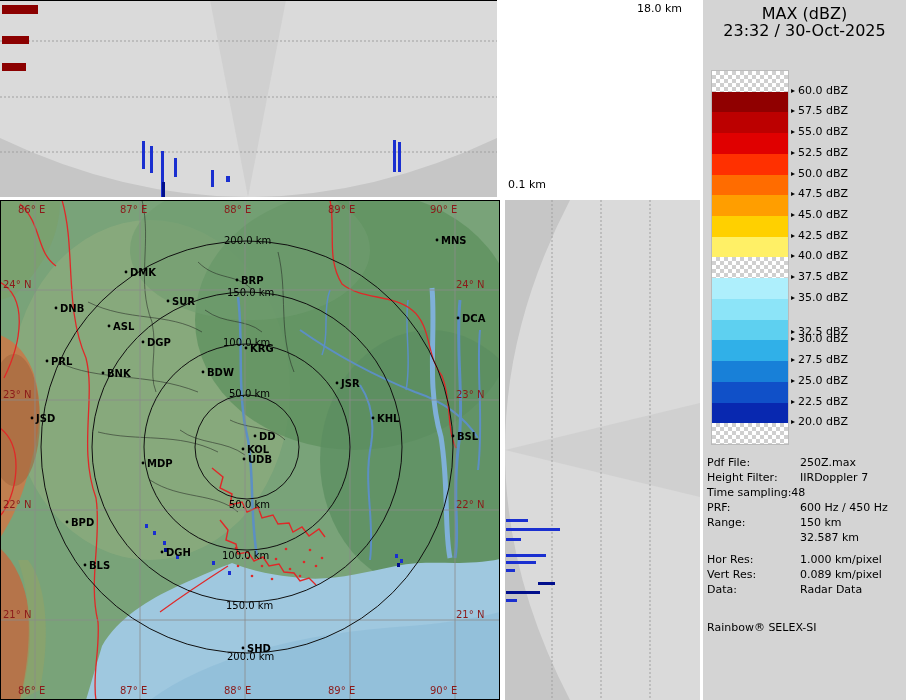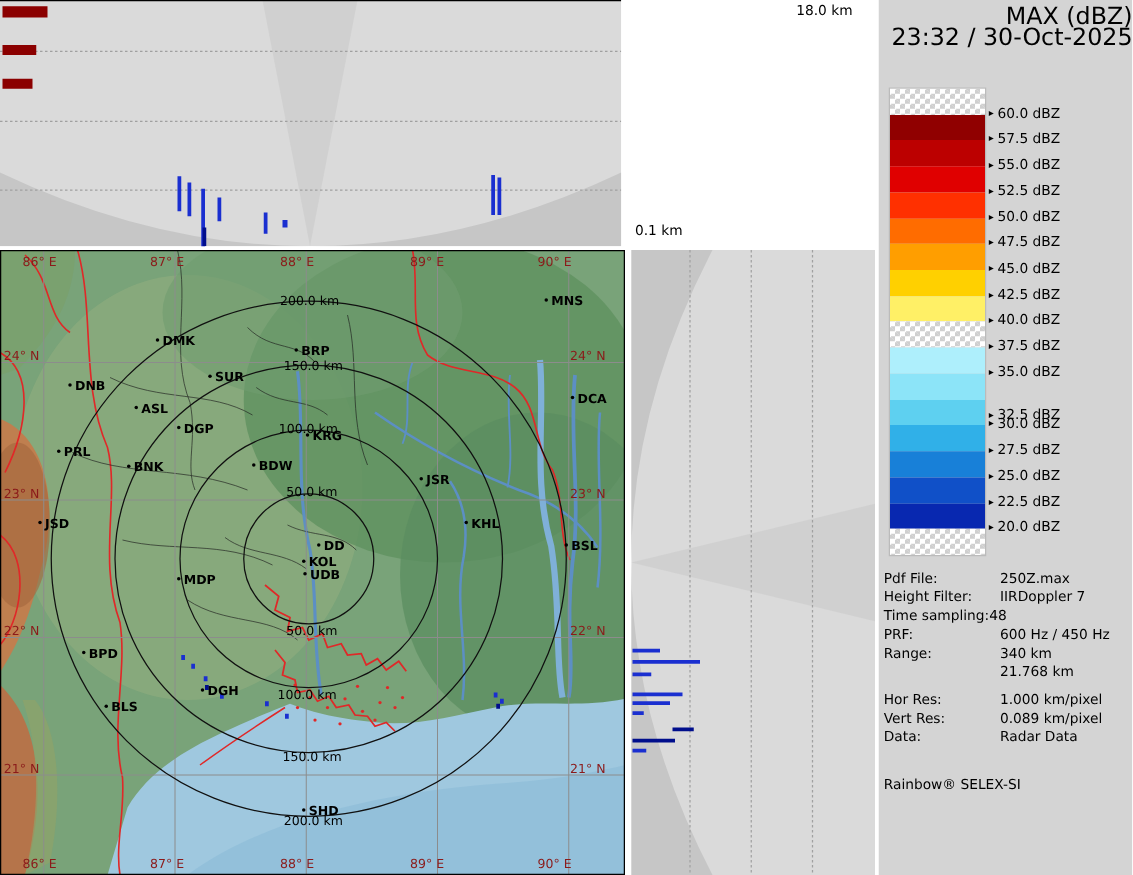--- a/index.html
+++ b/index.html
@@ -8,21 +8,21 @@
   svg text{user-select:none}
   .geo{font:10px "DejaVu Sans",sans-serif;fill:#8b1a1a}
   .ring{font:10px "DejaVu Sans",sans-serif;fill:#000}
   .station{font:bold 10px "DejaVu Sans",sans-serif;fill:#000}
   .stdot{fill:#000}
   .axis-label{position:absolute;font-size:11px;color:#000;white-space:nowrap}
   #label-top-height{left:637px;top:2px}
   #label-origin-height{left:508px;top:178px}
 
   .side-panel{position:absolute;left:703px;top:0;width:203px;height:700px;background:#d4d4d4}
-  .titles{padding-top:5px;text-align:right;font-size:19px;line-height:17px}
+  .titles{padding-top:5px;text-align:center;font-size:16px;line-height:17px}
   .swatches{position:absolute;left:8px;top:70px;width:76px;border:1px solid #bbb;box-sizing:content-box}
   .swatch{height:20.72px}
   .checker{background-color:#fff;
     background-image:linear-gradient(45deg,#cfcfcf 25%,transparent 25%,transparent 75%,#cfcfcf 75%),
                      linear-gradient(45deg,#cfcfcf 25%,transparent 25%,transparent 75%,#cfcfcf 75%);
     background-size:8px 8px;background-position:0 0,4px 4px}
   #scale-labels{position:absolute;left:0;top:0;width:100%;height:100%;pointer-events:none}
   .scale-label{position:absolute;left:88px;font-size:11px;line-height:14px;white-space:nowrap}
   .scale-label .arr{display:inline-block;font-size:8px;margin-right:3px;transform:translateY(-1px)}
   .meta{position:absolute;left:0;top:456px;width:203px;font-size:11px}
@@ -330,25 +330,25 @@
         <div class="meta-row">
           <span class="ml">Time sampling:48</span>
           <span class="mv"></span>
         </div>
         <div class="meta-row">
           <span class="ml">PRF:</span>
           <span class="mv">600 Hz / 450 Hz</span>
         </div>
         <div class="meta-row">
           <span class="ml">Range:</span>
-          <span class="mv">340 km</span>
+          <span class="mv">150 km</span>
         </div>
         <div class="meta-row">
           <span class="ml"></span>
-          <span class="mv">21.768 km</span>
+          <span class="mv">32.587 km</span>
         </div>
         <div class="meta-row gap">
           <span class="ml">Hor Res:</span>
           <span class="mv">1.000 km/pixel</span>
         </div>
         <div class="meta-row">
           <span class="ml">Vert Res:</span>
           <span class="mv">0.089 km/pixel</span>
         </div>
         <div class="meta-row">

